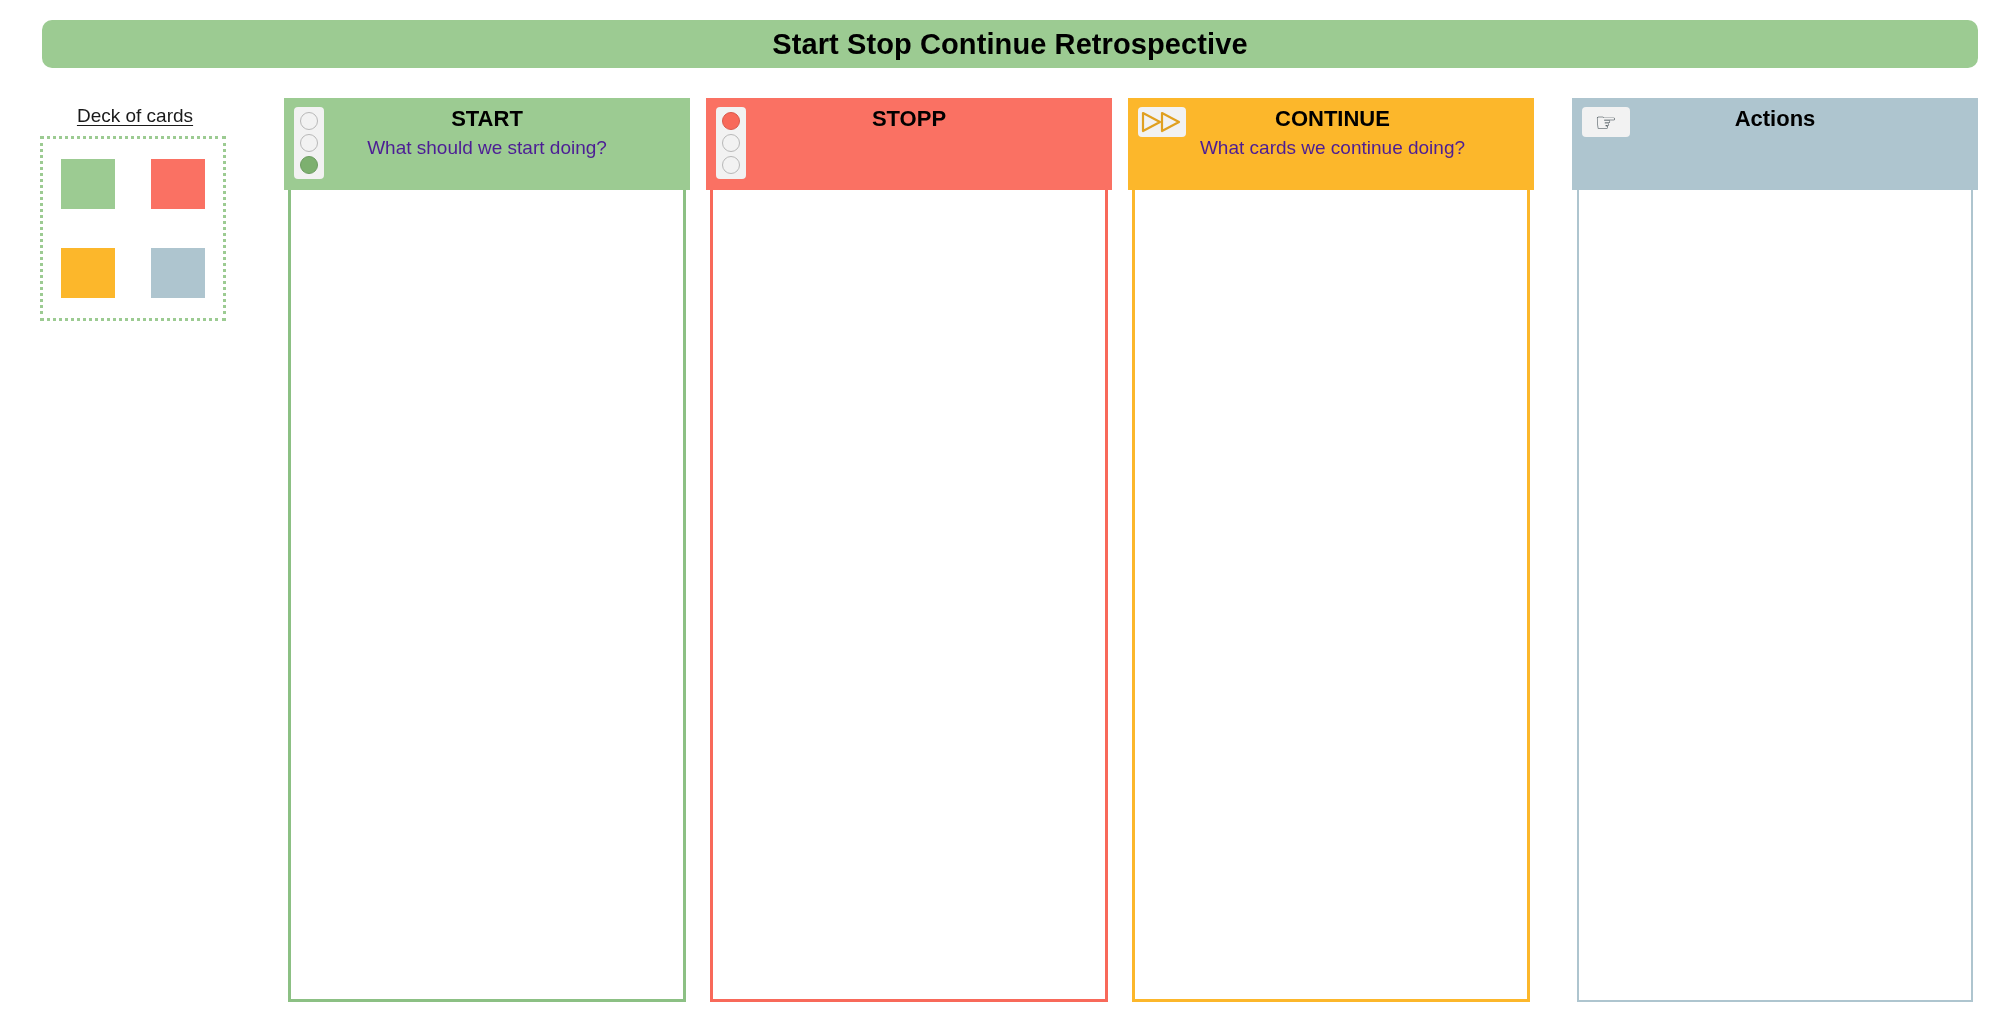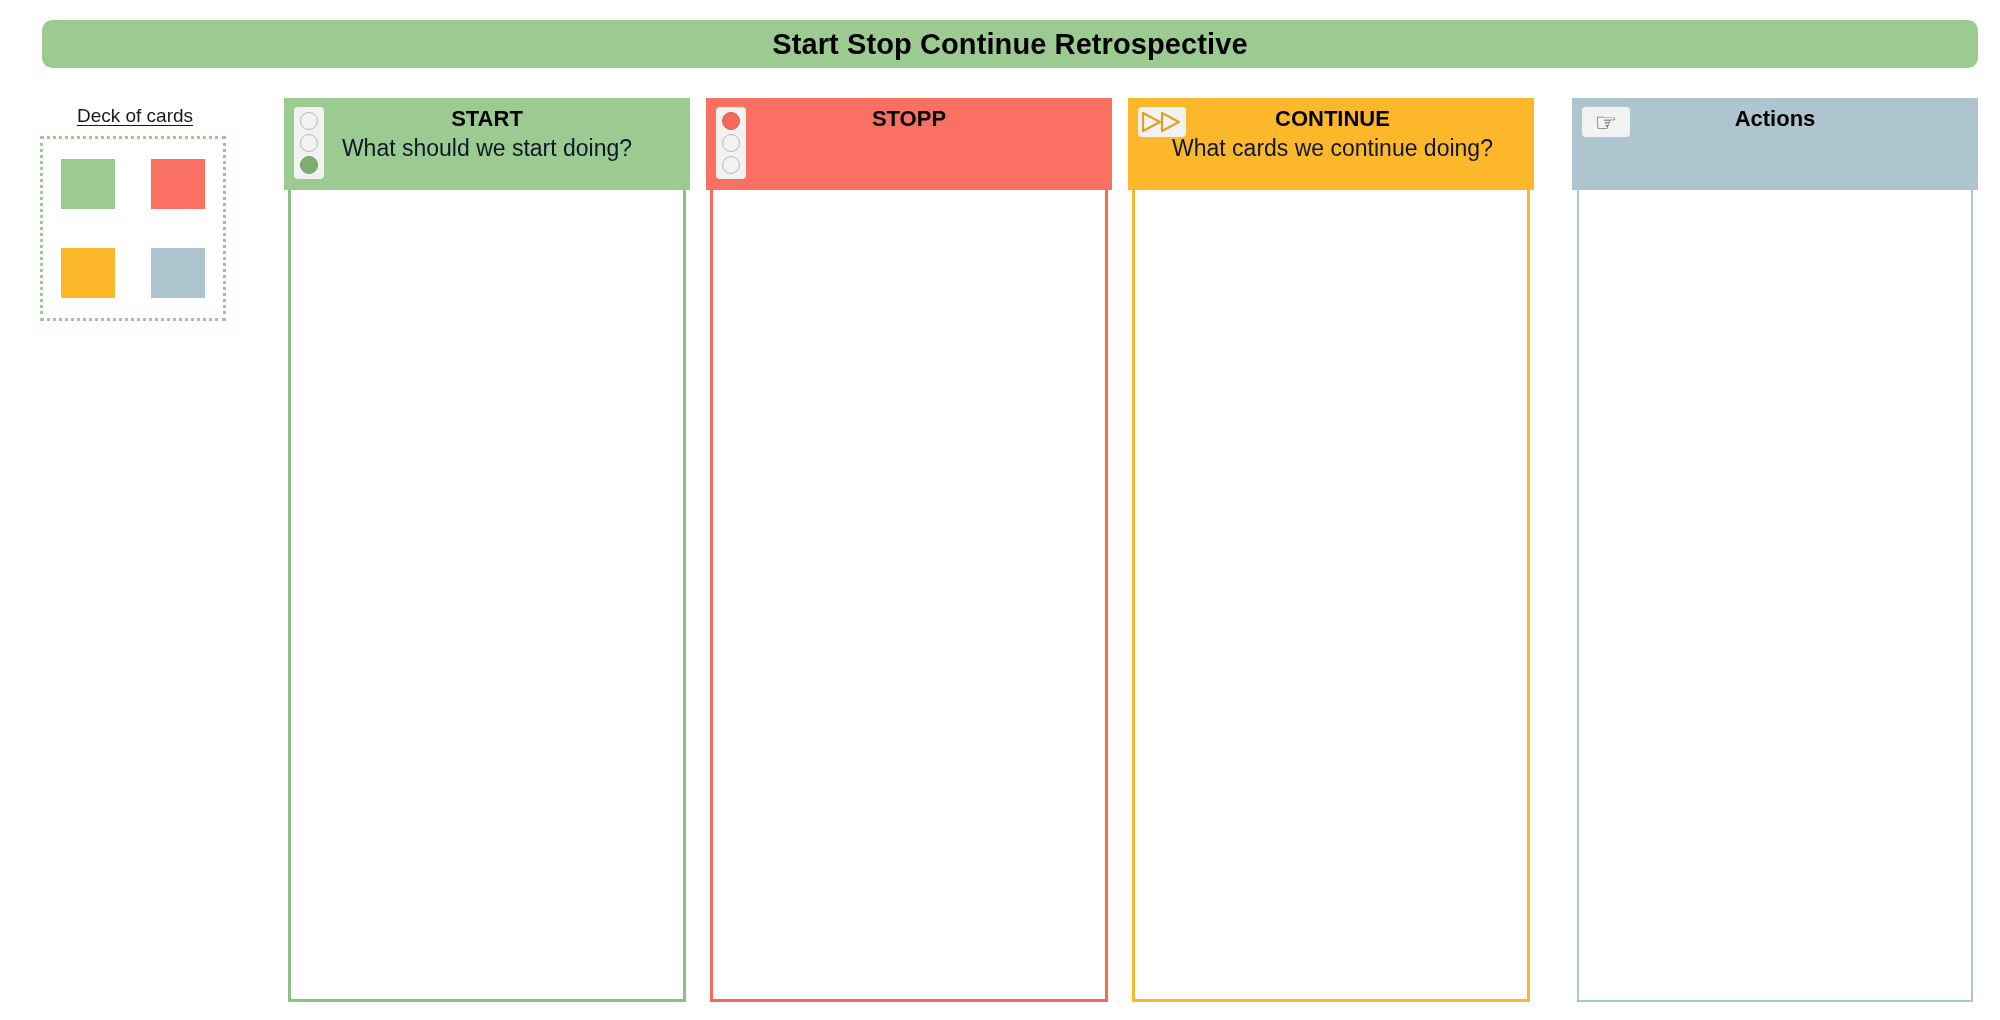--- a/index.html
+++ b/index.html
@@ -83,22 +83,22 @@
     align-items: center;
     justify-content: flex-start;
   }
   .column-title {
     font-size: 22px;
     font-weight: bold;
     color: #000000;
     line-height: 28px;
   }
   .column-subtitle {
-    font-size: 23px;
-    color: #0f172a;
+    font-size: 19px;
+    color: #4c1d95;
     line-height: 30px;
     white-space: nowrap;
   }
   .column-body {
     background: #ffffff;
     box-sizing: border-box;
   }
 
   
   .header-icon {

